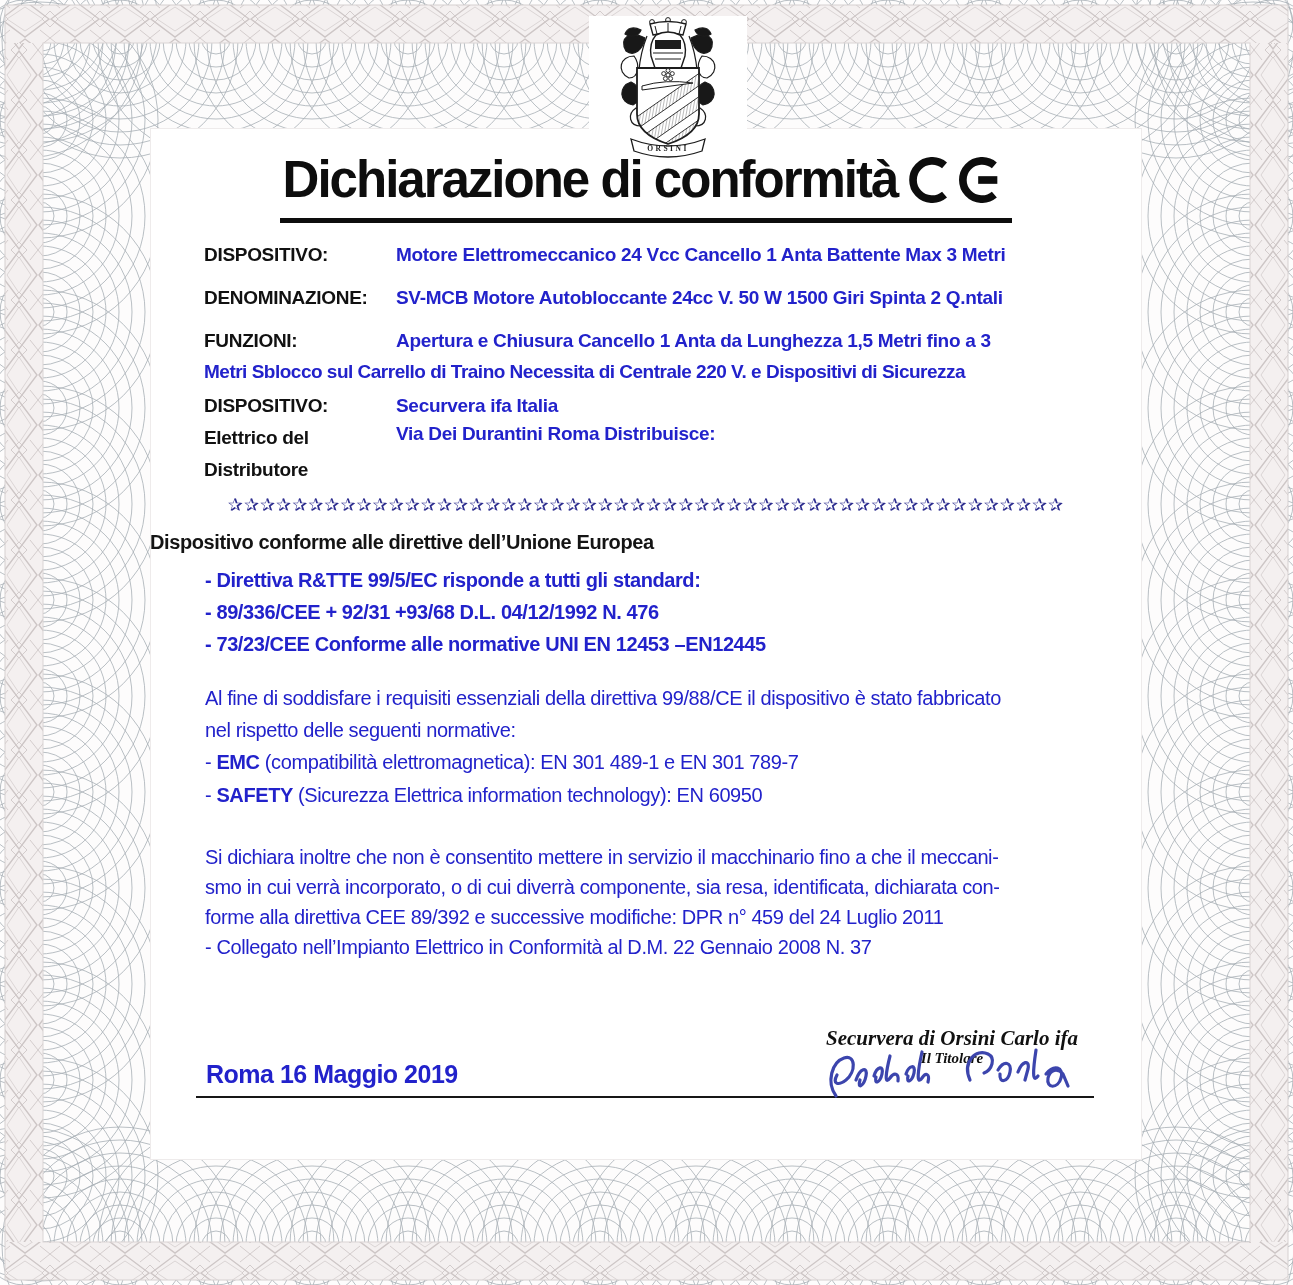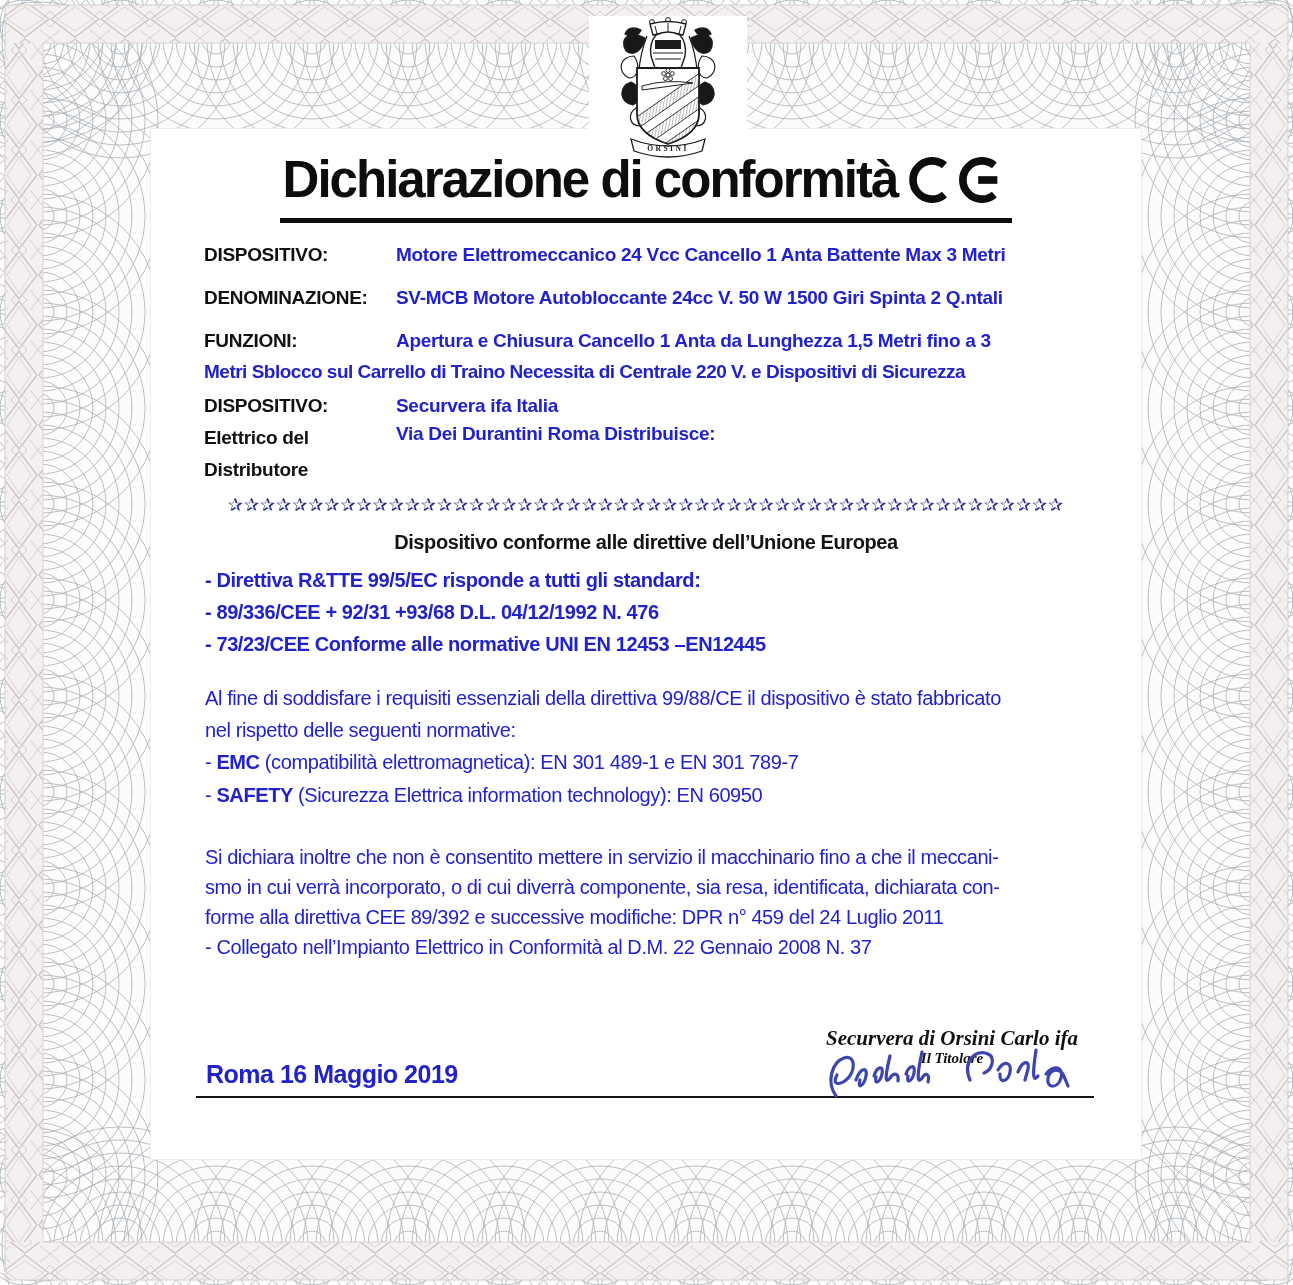--- a/index.html
+++ b/index.html
@@ -11,21 +11,21 @@
   #crest-box{position:absolute;left:589px;top:0;width:158px;height:143px;background:#ffffff;z-index:4;margin-top:16px;}
   #content{position:absolute;left:0;top:0;width:1121px;height:1285px;z-index:5;}
   .abs{position:absolute;white-space:nowrap;}
   .title-wrap{left:150px;top:150px;width:992px;text-align:center;}
   .title-line{display:inline-flex;align-items:center;gap:12px;border-bottom:5px solid #0d0d0d;padding:0 3px 9px 3px;}
   .title-text{font-size:51px;font-weight:bold;color:#0d0d0d;letter-spacing:-2px;}
   .lbl{font-size:19px;font-weight:bold;color:#111;letter-spacing:-0.3px;}
   .val{font-size:19px;font-weight:bold;color:#2222cb;letter-spacing:-0.3px;}
   .val-wide{letter-spacing:-0.5px;}
   .stars{left:150px;top:494px;width:992px;text-align:center;font-size:18px;letter-spacing:1px;color:#2d2d8f;}
-  .heading{left:150px;top:531px;width:992px;text-align:center;font-size:20px;font-weight:bold;color:#141414;letter-spacing:-0.4px;}
+  .heading{left:150px;top:531px;width:992px;font-size:20px;font-weight:bold;color:#141414;letter-spacing:-0.4px;}
   .bullet{font-size:20px;font-weight:bold;color:#2222cb;letter-spacing:-0.4px;}
   .body-blue{font-size:20px;color:#2222cb;letter-spacing:-0.4px;}
   .body-blue b{font-weight:bold;}
   .sig-name{left:816px;top:1026px;width:272px;text-align:center;font-family:"Liberation Serif",serif;
             font-style:italic;font-weight:bold;font-size:21px;color:#111;}
   .sig-role{left:816px;top:1050px;width:272px;text-align:center;font-family:"Liberation Serif",serif;
             font-style:italic;font-weight:bold;font-size:15px;color:#111;}
   .sig-svg{position:absolute;left:822px;top:1038px;z-index:6;}
   .rule-bottom{left:196px;top:1096px;width:898px;border-top:2px solid #161616;height:0;}
   .date{left:206px;top:1060px;font-size:25px;font-weight:bold;color:#2222cb;letter-spacing:-0.5px;}

